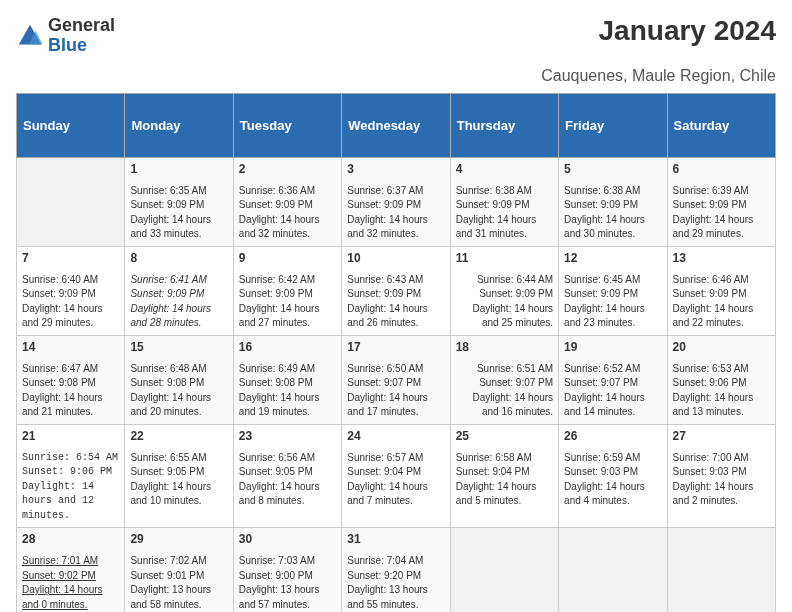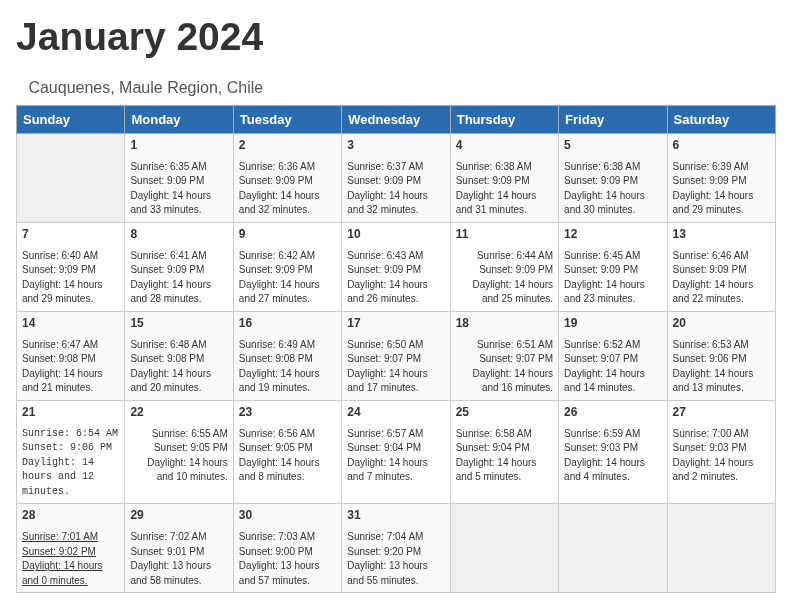--- a/index.html
+++ b/index.html
@@ -34,40 +34,40 @@
       line-height: 1.1;
     }
     .logo-icon {
       width: 28px;
       height: 28px;
     }
     .title-area {
       text-align: right;
     }
     .calendar-title {
-      font-size: 39px;
+      font-size: 28px;
       font-weight: bold;
       color: #333;
       line-height: 1.1;
     }
     .calendar-subtitle {
       font-size: 16px;
       color: #555;
       margin-top: 20px;
     }
     table {
       width: 100%;
       border-collapse: collapse;
       table-layout: fixed;
     }
     thead tr th {
       background-color: #2b6cb0;
       color: #fff;
       text-align: left;
-      padding: 6px 6px;
+      padding: 24px 6px;
       font-size: 13px;
       font-weight: bold;
       border: 1px solid #aaa;
     }
     tbody tr td {
       border: 1px solid #ccc;
       vertical-align: top;
       padding: 4px 5px;
       font-size: 10.5px;
       color: #333;
@@ -90,20 +90,32 @@
       margin-top: 8px;
     }
     .empty-cell {
       background: #f0f0f0 !important;
     }
   </style>
 </head>
 <body>
 
 <div class="header-area">
+  <div class="logo">
+    <svg class="logo-icon" viewBox="0 0 40 40">
+      <polygon points="20,4 36,32 4,32" fill="#2b6cb0"></polygon>
+      <polygon points="28,12 38,32 18,32" fill="#4a90d9" opacity="0.7"></polygon>
+    </svg>
+    <div>
+      <div>
+        <span class="logo-text-general">General</span><br>
+        <span class="logo-text-blue">Blue</span>
+      </div>
+    </div>
+  </div>
   <div class="title-area">
     <div class="calendar-title">January 2024</div>
     <div class="calendar-subtitle">Cauquenes, Maule Region, Chile</div>
   </div>
 </div>
 
 <table>
   <thead>
     <tr>
     <th>Sunday</th>
@@ -157,21 +169,21 @@
       </tr>
       <tr>
         <td>
           <span class="day-number">7</span>
           <div class="day-info" style="white-space: pre-line;">Sunrise: 6:40 AM
 Sunset: 9:09 PM
 Daylight: 14 hours and 29 minutes.</div>
         </td>
         <td>
           <span class="day-number">8</span>
-          <div class="day-info" style="white-space: pre-line;">Sunrise: 6:41 AM
+          <div class="day-info" style="white-space: pre-line; font-style: italic;">Sunrise: 6:41 AM
 Sunset: 9:09 PM
 Daylight: 14 hours and 28 minutes.</div>
         </td>
         <td>
           <span class="day-number">9</span>
           <div class="day-info" style="white-space: pre-line;">Sunrise: 6:42 AM
 Sunset: 9:09 PM
 Daylight: 14 hours and 27 minutes.</div>
         </td>
         <td>
@@ -245,21 +257,21 @@
       </tr>
       <tr>
         <td>
           <span class="day-number">21</span>
           <div class="day-info" style="white-space: pre-line; font-family: Liberation Mono, monospace;">Sunrise: 6:54 AM
 Sunset: 9:06 PM
 Daylight: 14 hours and 12 minutes.</div>
         </td>
         <td>
           <span class="day-number">22</span>
-          <div class="day-info" style="white-space: pre-line; text-align: right;">Sunrise: 6:55 AM
+          <div class="day-info" style="white-space: pre-line;">Sunrise: 6:55 AM
 Sunset: 9:05 PM
 Daylight: 14 hours and 10 minutes.</div>
         </td>
         <td>
           <span class="day-number">23</span>
           <div class="day-info" style="white-space: pre-line;">Sunrise: 6:56 AM
 Sunset: 9:05 PM
 Daylight: 14 hours and 8 minutes.</div>
         </td>
         <td>

